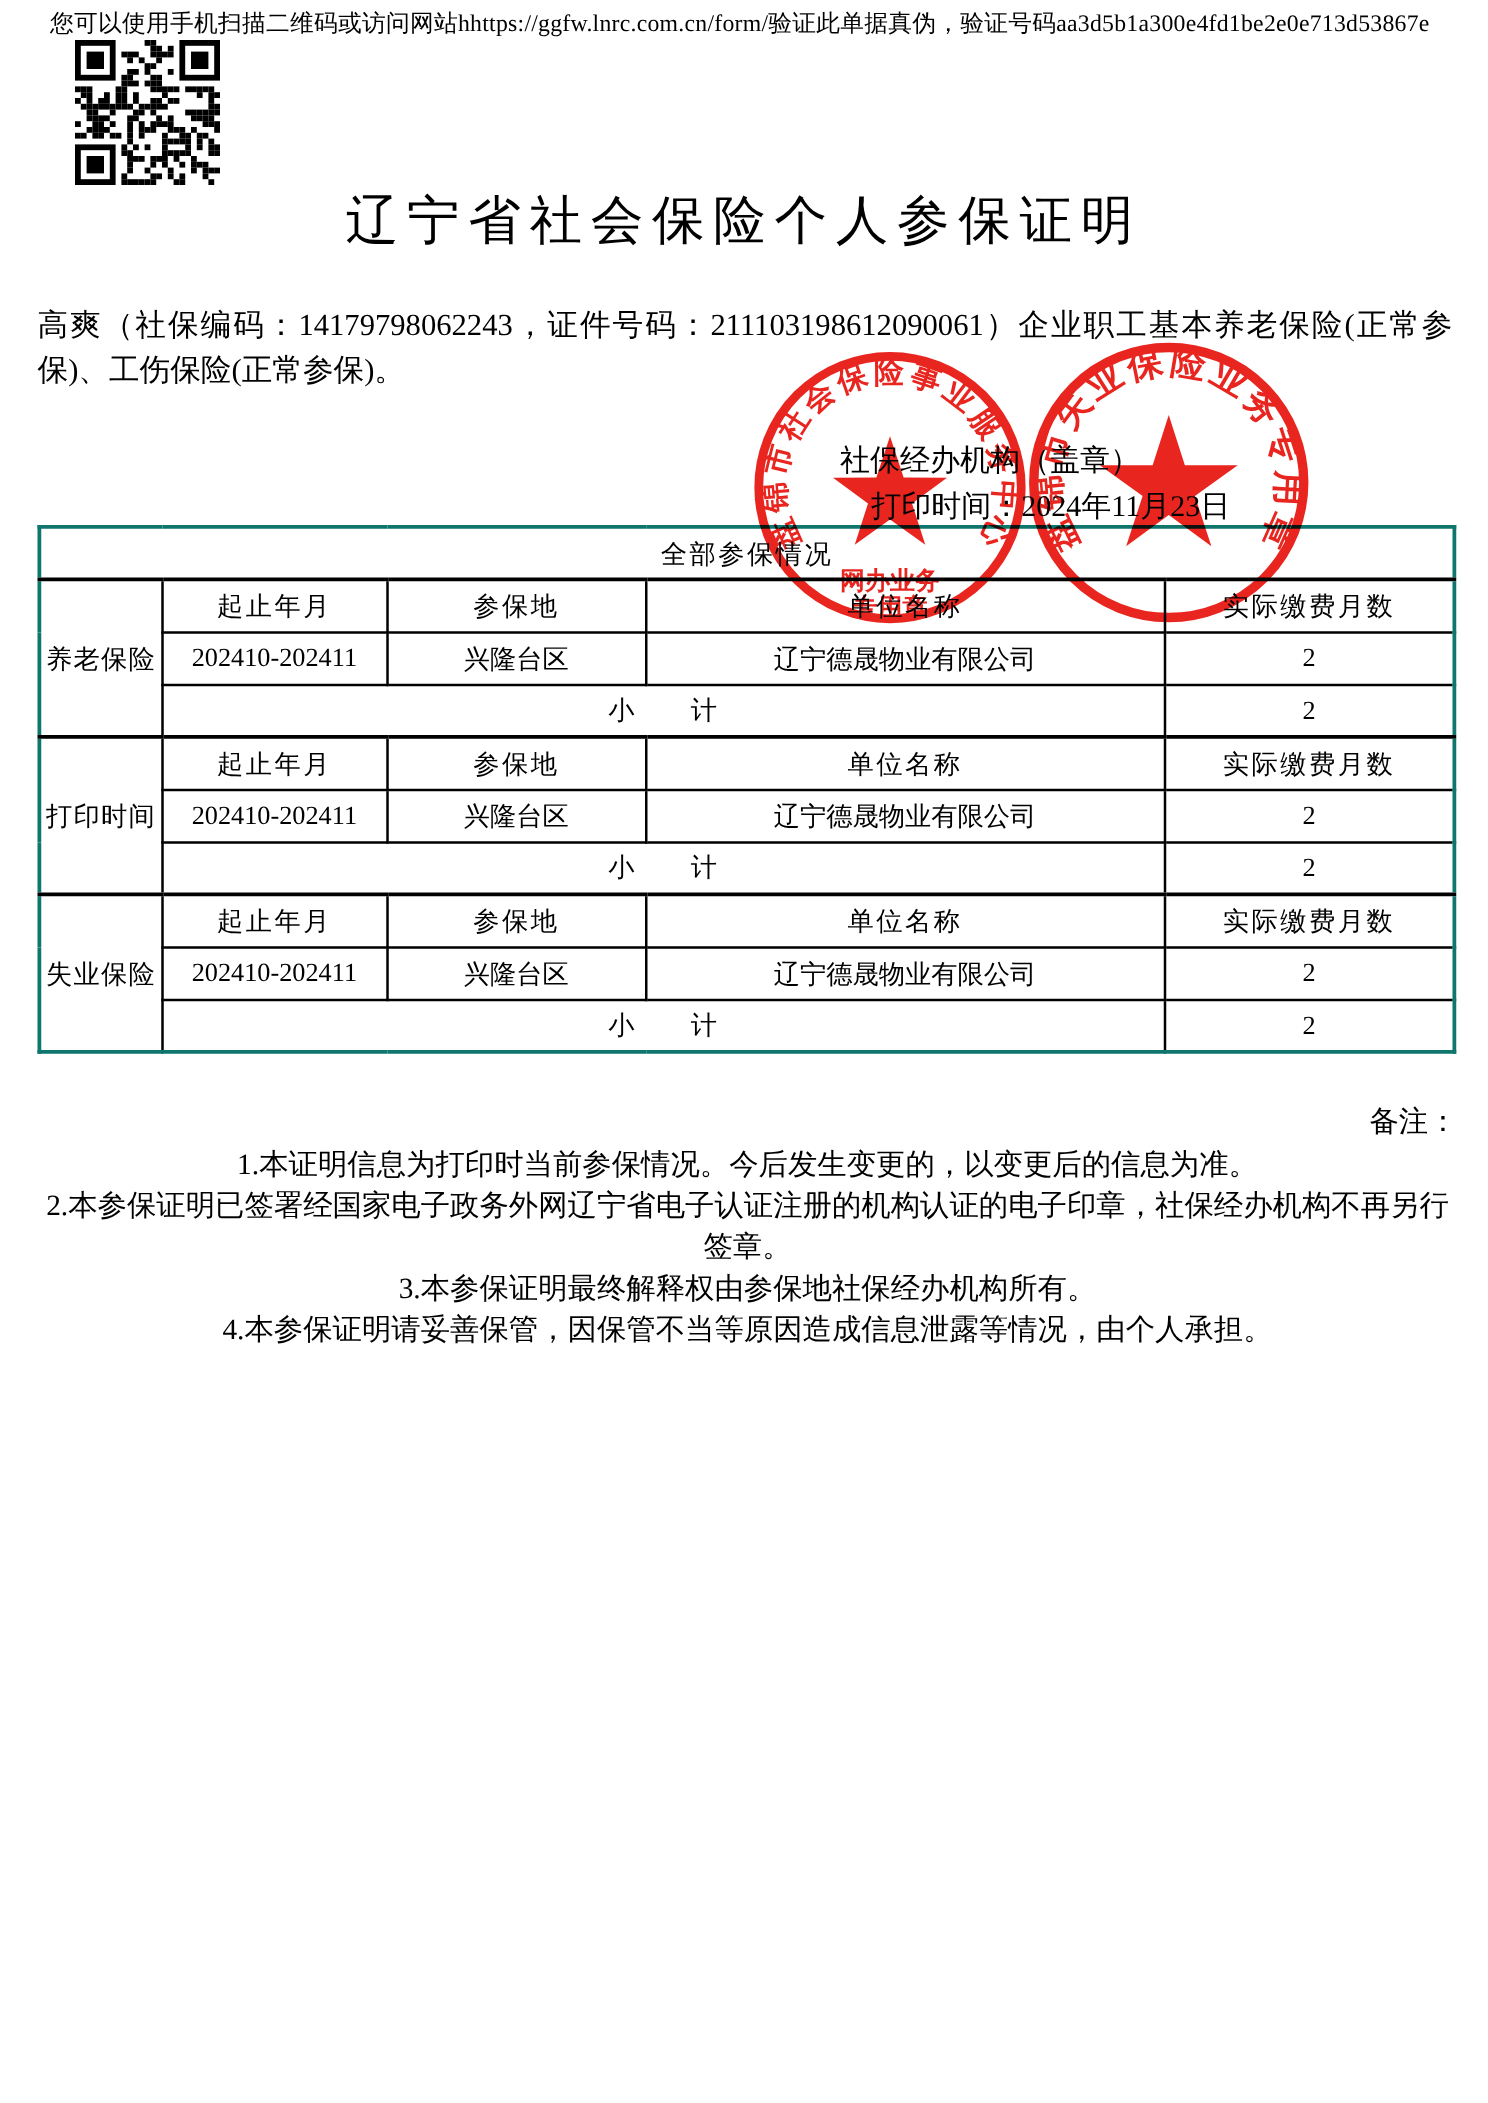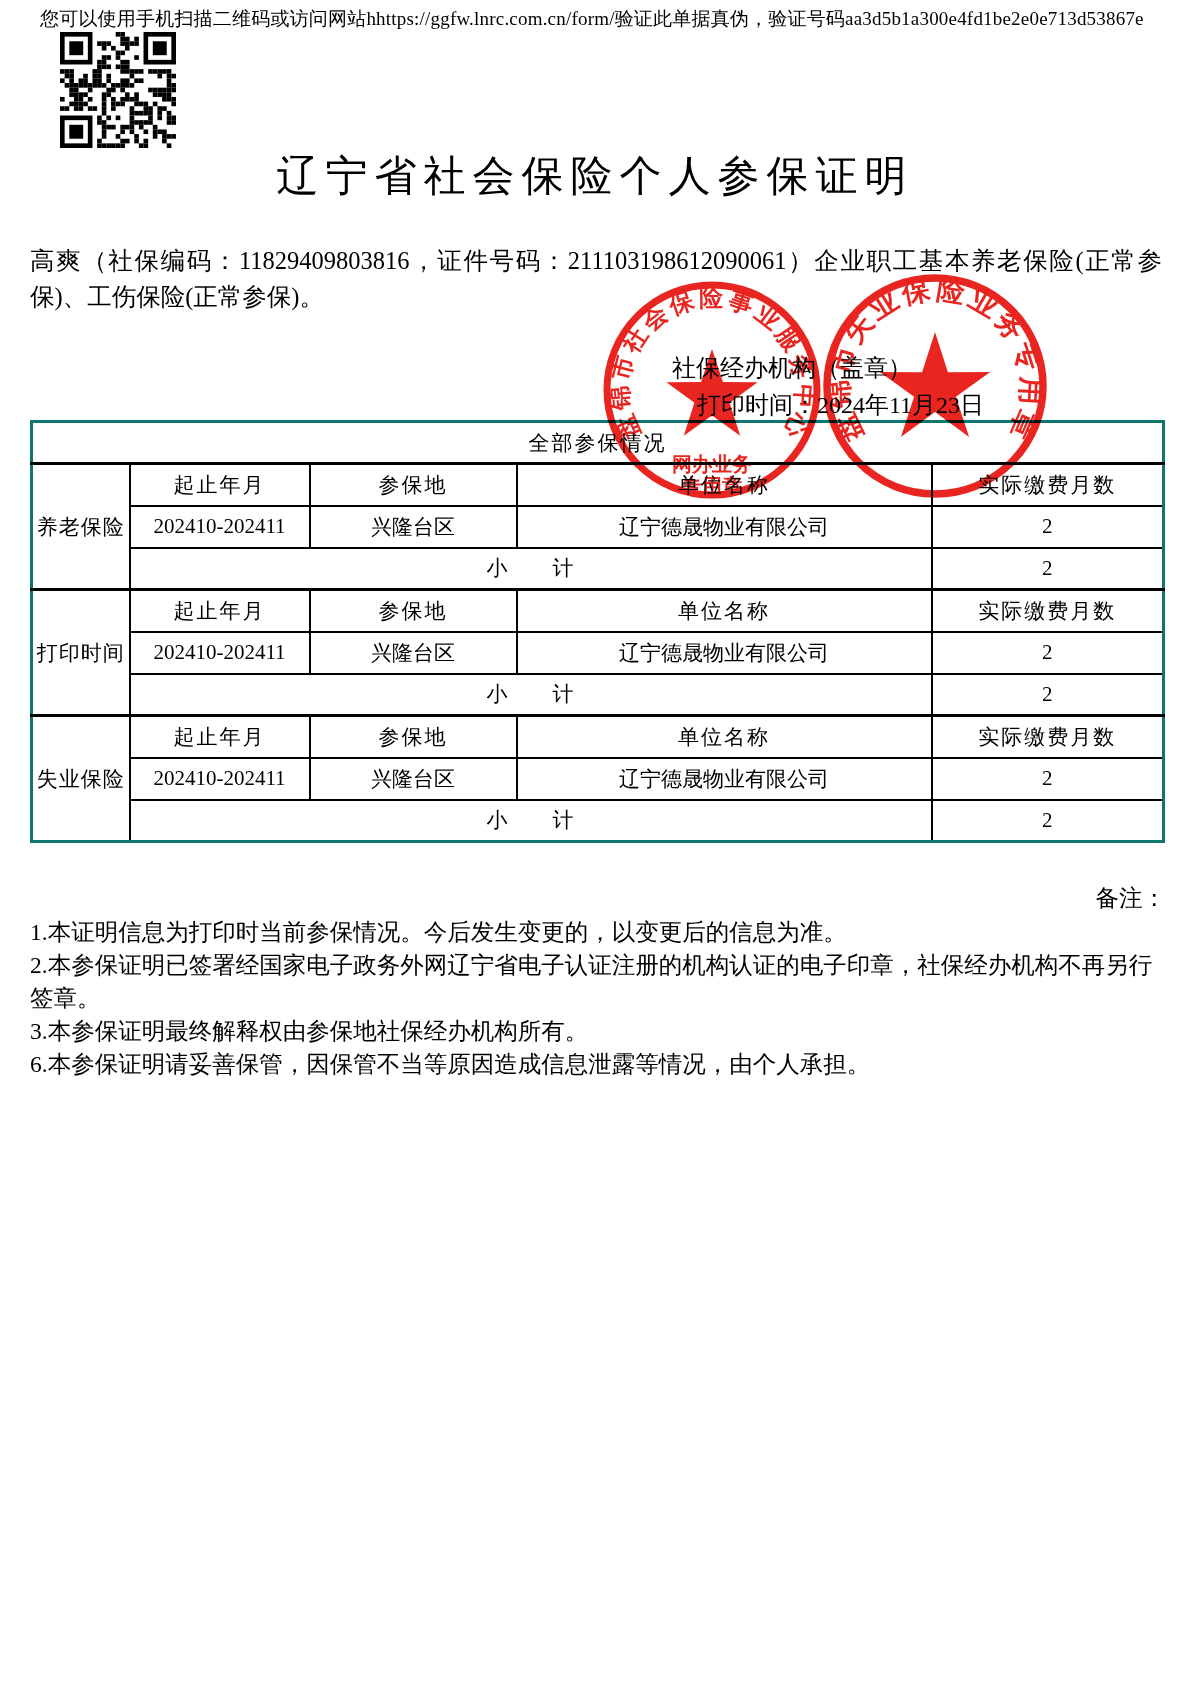--- a/index.html
+++ b/index.html
@@ -51,21 +51,21 @@
   tr.section-start td { border-top:3px solid #000; }
   td.type-cell { font-size:22px; letter-spacing:1px; }
   td.hdr { letter-spacing:2px; }
   td.sub-label { letter-spacing:1px; }
 
   .notes {
     position:absolute; left:30px; top:882px; width:1136px;
     font-size:23.5px; line-height:33px;
   }
   .notes .notes-heading { margin-bottom:1px;text-align:right; }
-  .notes .note-item { margin-top:0; }
+  .notes .note-item { margin-top:0;text-align:center; }
 
   .stamp { position:absolute; mix-blend-mode:multiply; opacity:0.92; pointer-events:none; }
   .stamp-left  { left:597px; top:275px; width:230px; height:230px; }
   .stamp-right { left:817px; top:268px; width:236px; height:236px; }
   .stamp svg { width:100%; height:100%; display:block; }
   .ring-text { font-family:"Liberation Serif","DejaVu Serif",serif; font-weight:bold; }
   .stamp-center-line { font-family:"Liberation Sans","DejaVu Sans",sans-serif; font-weight:bold; }
 </style>
 </head>
 <body>
@@ -292,21 +292,21 @@
         <rect fill="#fff" x="88.16" y="4.64" width="23.20" height="23.20"></rect>
         <rect x="92.80" y="9.28" width="13.92" height="13.92"></rect>
         <rect x="0.00" y="83.52" width="32.48" height="32.48"></rect>
         <rect fill="#fff" x="4.64" y="88.16" width="23.20" height="23.20"></rect>
         <rect x="9.28" y="92.80" width="13.92" height="13.92"></rect>
       </svg>
   </div>
 
   <h1 class="doc-title">辽宁省社会保险个人参保证明</h1>
 
-  <div class="summary">高爽（社保编码：11829409803816，证件号码：211103198612090061）企业职工基本养老保险(正常参保)、工伤保险(正常参保)。</div>
+  <div class="summary">高爽（社保编码：14179798062243，证件号码：211103198612090061）企业职工基本养老保险(正常参保)、工伤保险(正常参保)。</div>
 
   <div class="seal-label">社保经办机构（盖章）</div>
   <div class="print-time">打印时间：2024年11月23日</div>
 
   <table class="cov">
     <colgroup>
       <col style="width:98px">
         <col style="width:180px">
         <col style="width:207px">
         <col style="width:415px">
@@ -371,21 +371,21 @@
         <td>2</td>
       </tr>
     </tbody>
   </table>
 
   <div class="notes">
     <div class="notes-heading">备注：</div>
     <div class="note-item">1.本证明信息为打印时当前参保情况。今后发生变更的，以变更后的信息为准。</div>
     <div class="note-item">2.本参保证明已签署经国家电子政务外网辽宁省电子认证注册的机构认证的电子印章，社保经办机构不再另行签章。</div>
     <div class="note-item">3.本参保证明最终解释权由参保地社保经办机构所有。</div>
-    <div class="note-item">6.本参保证明请妥善保管，因保管不当等原因造成信息泄露等情况，由个人承担。</div>
+    <div class="note-item">4.本参保证明请妥善保管，因保管不当等原因造成信息泄露等情况，由个人承担。</div>
   </div>
 
   <div class="stamp stamp-left">
     <svg viewBox="0 0 230 230">
       <defs>
         <path id="arcL" d="M 43.8 159.5 A 84 84 0 1 1 186.2 159.5" fill="none"></path>
       </defs>
       <circle cx="115" cy="115" r="105" fill="none" stroke="#e8120c" stroke-width="7"></circle>
       <text class="ring-text" font-size="24" fill="#e8120c">
         <textPath href="#arcL" xlink:href="#arcL" startOffset="0" textLength="356" lengthAdjust="spacing">盘锦市社会保险事业服务中心</textPath>

